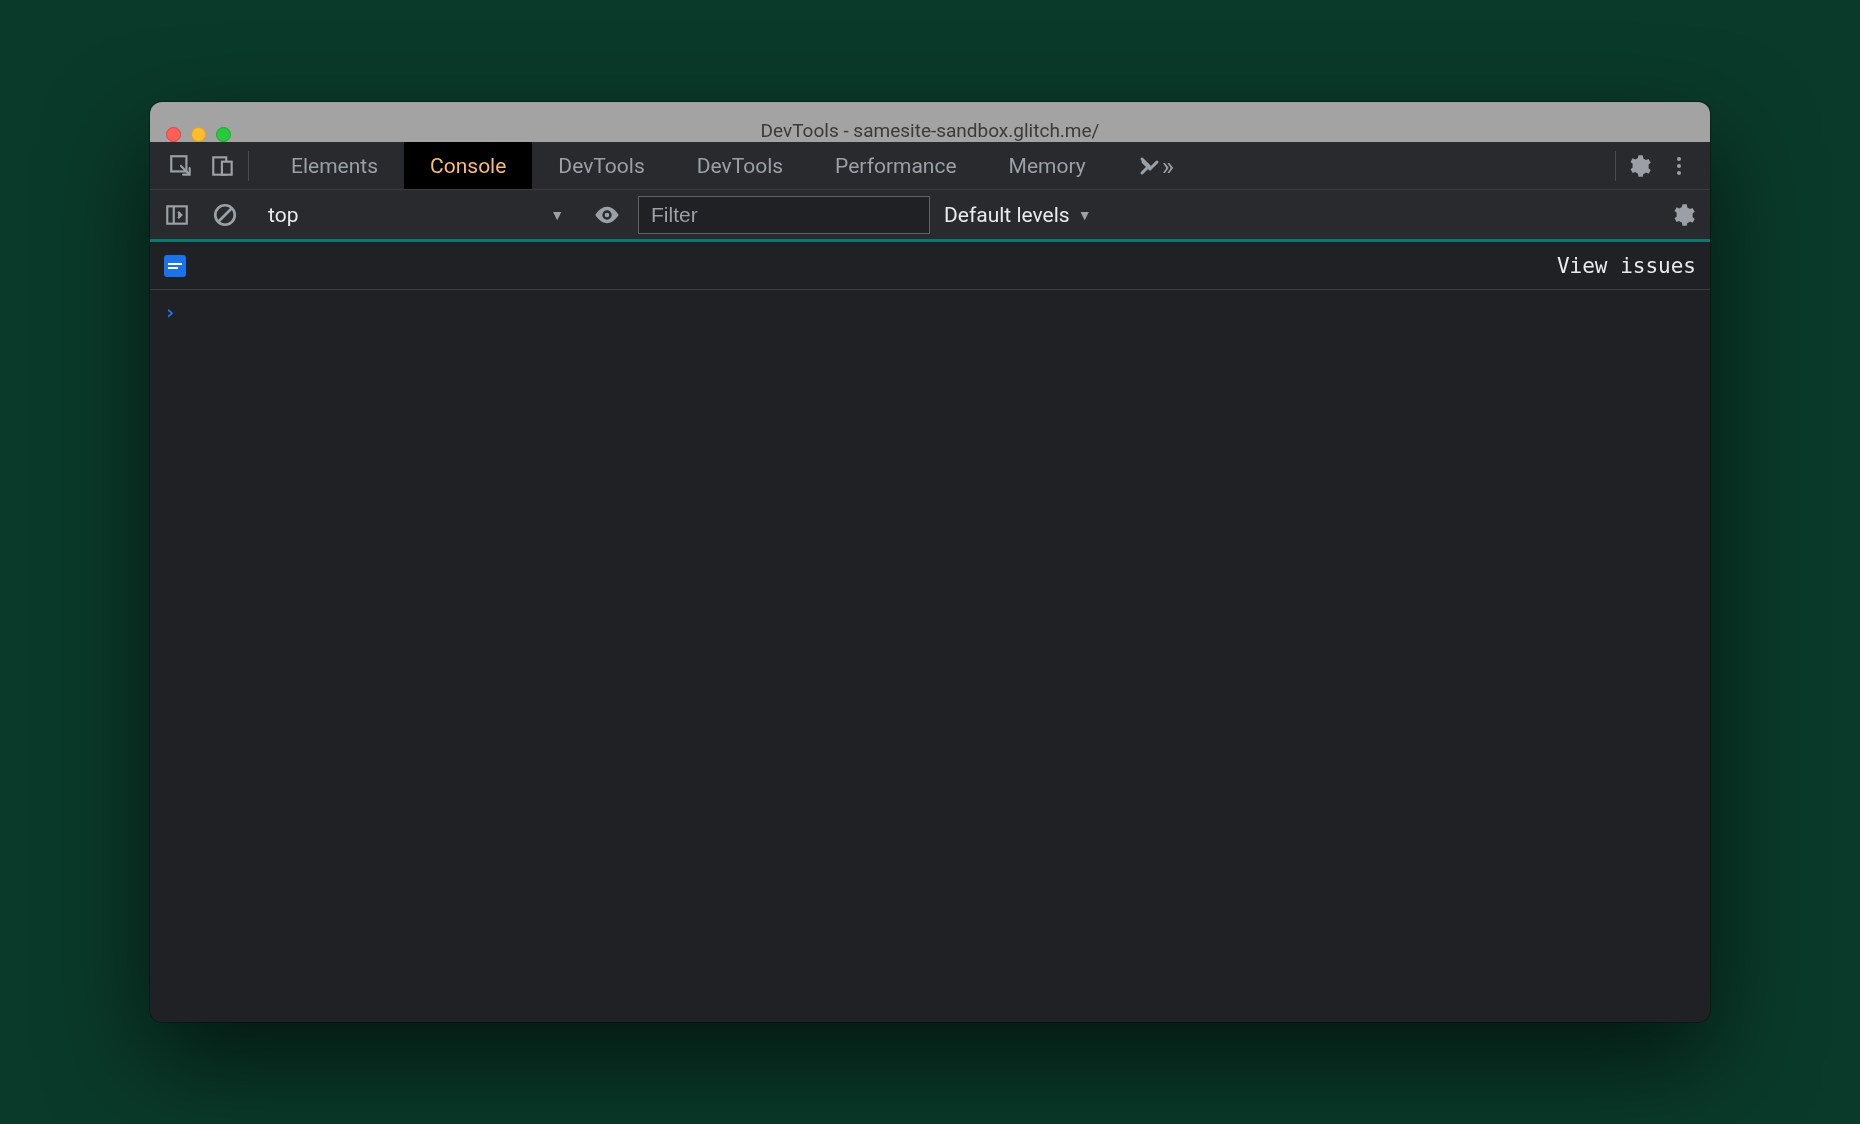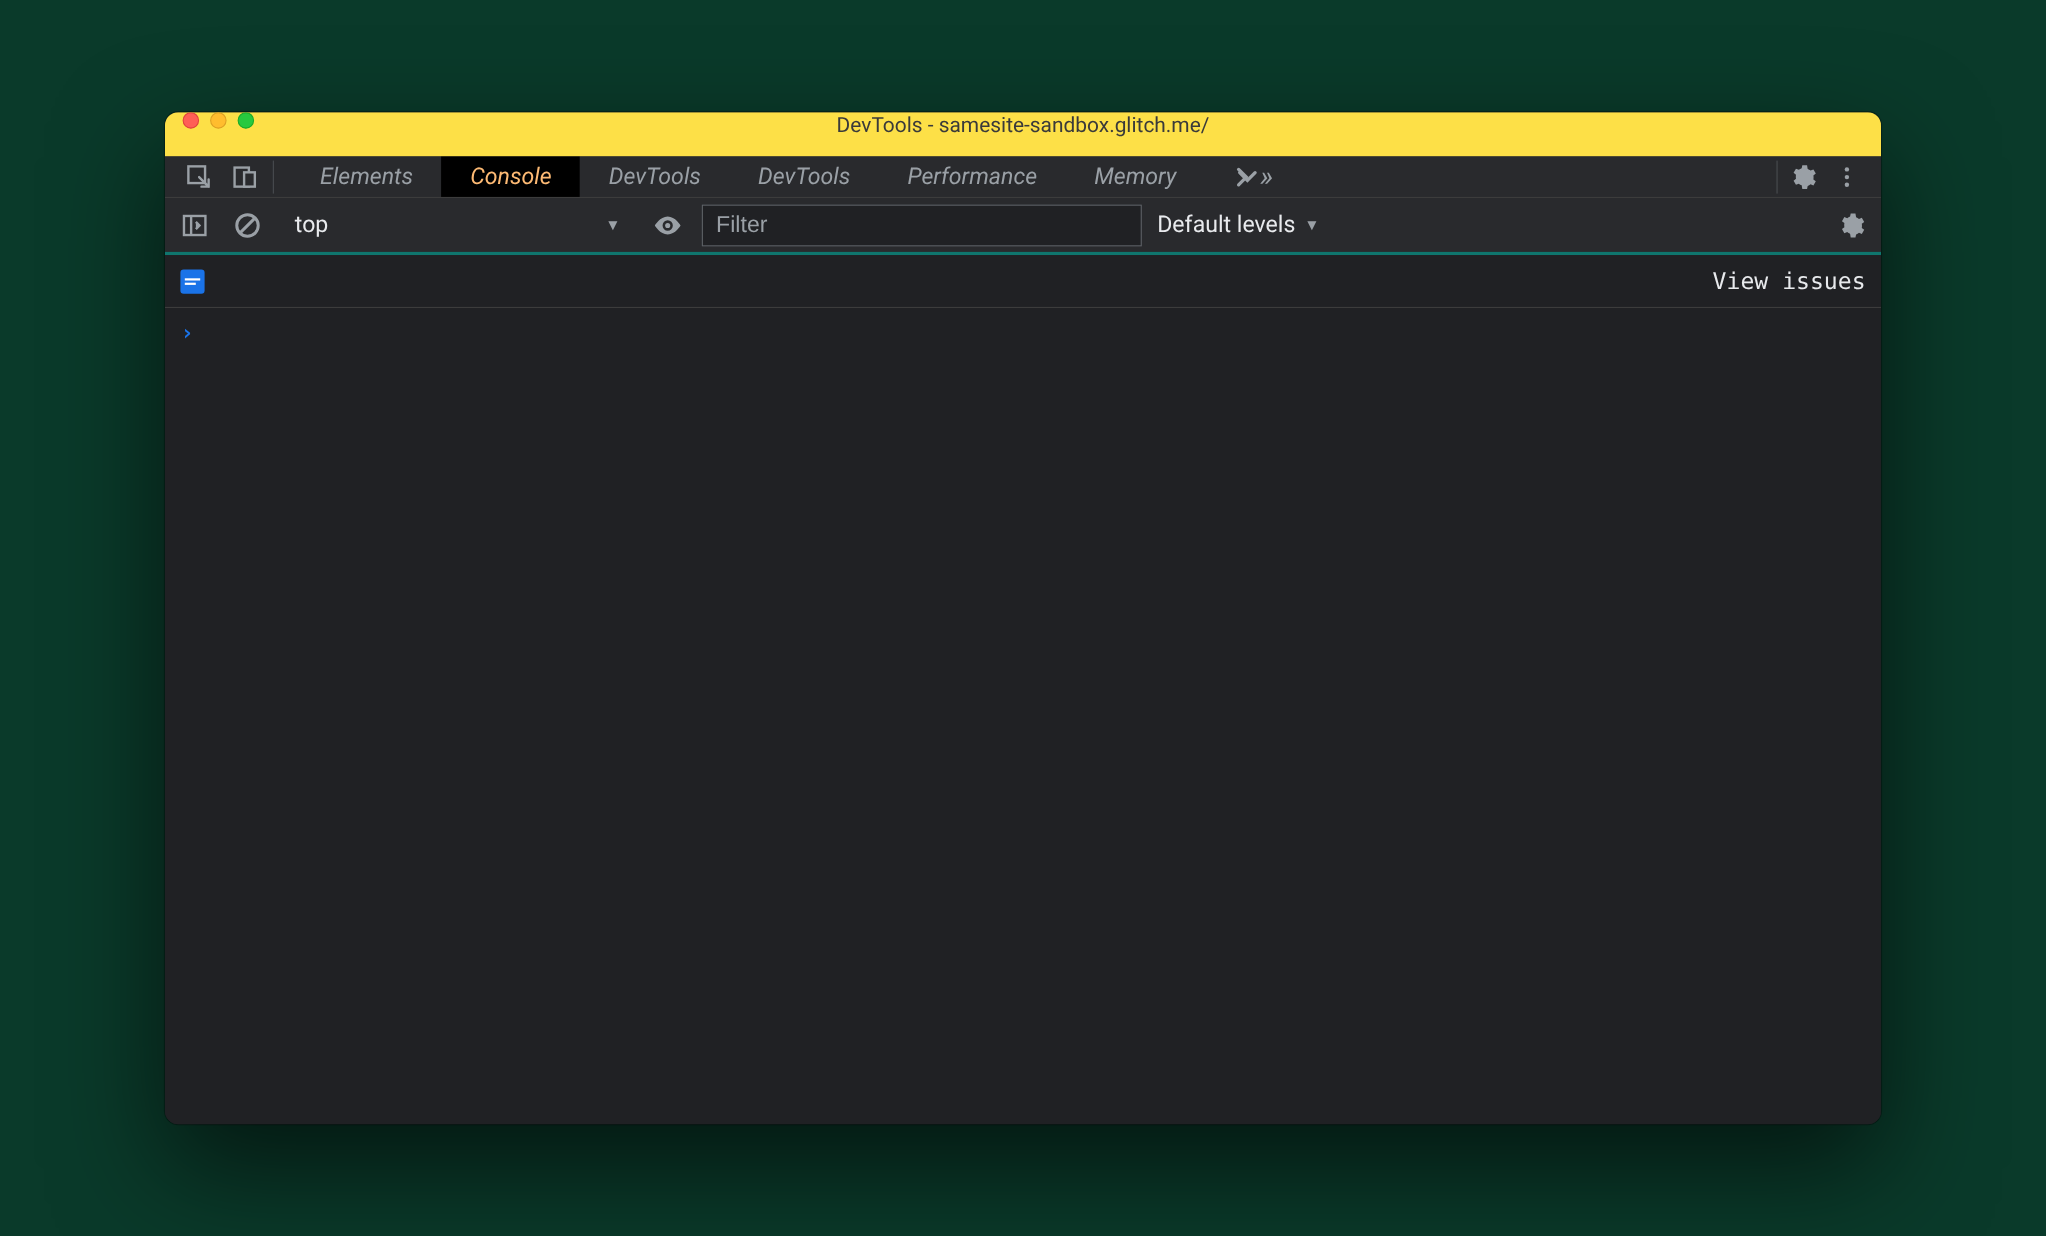--- a/index.html
+++ b/index.html
@@ -17,50 +17,49 @@
     height: 920px;
     background: #202124;
     border-radius: 12px;
     box-shadow: 0 40px 100px rgba(0,0,0,0.6), 0 0 0 1px rgba(0,0,0,0.3);
     display: flex;
     flex-direction: column;
     overflow: hidden;
   }
   .titlebar {
     height: 40px;
-    background: #fde047;
-    display: flex;
-    align-items: flex-start;
+    background: #a3a3a3;
+    display: flex;
+    align-items: flex-end;
     padding: 0 16px;
     position: relative;
   }
   .traffic-lights {
     display: flex;
     gap: 10px;
     position: absolute;
     left: 16px;
   }
   .tl { width: 15px; height: 15px; border-radius: 50%; }
   .tl.red { background: #ff5f56; border: 1px solid #e0443e; }
   .tl.yellow { background: #ffbd2e; border: 1px solid #dea123; }
   .tl.green { background: #27c93f; border: 1px solid #1aab29; }
   .title {
     flex: 1;
     text-align: center;
     color: #3a3a3a;
     font-size: 19px;
   }
   .tabbar {
-    height: 38px;
+    height: 48px;
     background: #292a2d;
     display: flex;
     align-items: center;
     border-bottom: 1px solid #3c3c3c;
     padding: 0 4px;
-    font-style: italic;
   }
   .tb-left {
     display: flex;
     align-items: center;
     gap: 8px;
     padding: 0 16px 0 10px;
   }
   .icon-btn {
     width: 34px;
     height: 34px;
@@ -116,21 +115,21 @@
   .dropdown-caret {
     color: #9aa0a6;
     font-size: 14px;
   }
   .filter-input {
     background: #202124;
     border: 1px solid #5f6368;
     color: #d946ef;
     font-size: 21px;
     padding: 6px 12px;
-    width: 400px;
+    width: 292px;
     height: 38px;
   }
   .filter-input::placeholder { color: #9aa0a6; }
   .level-selector {
     display: flex;
     align-items: center;
     gap: 8px;
     color: #e8eaed;
     font-size: 21px;
     cursor: pointer;

